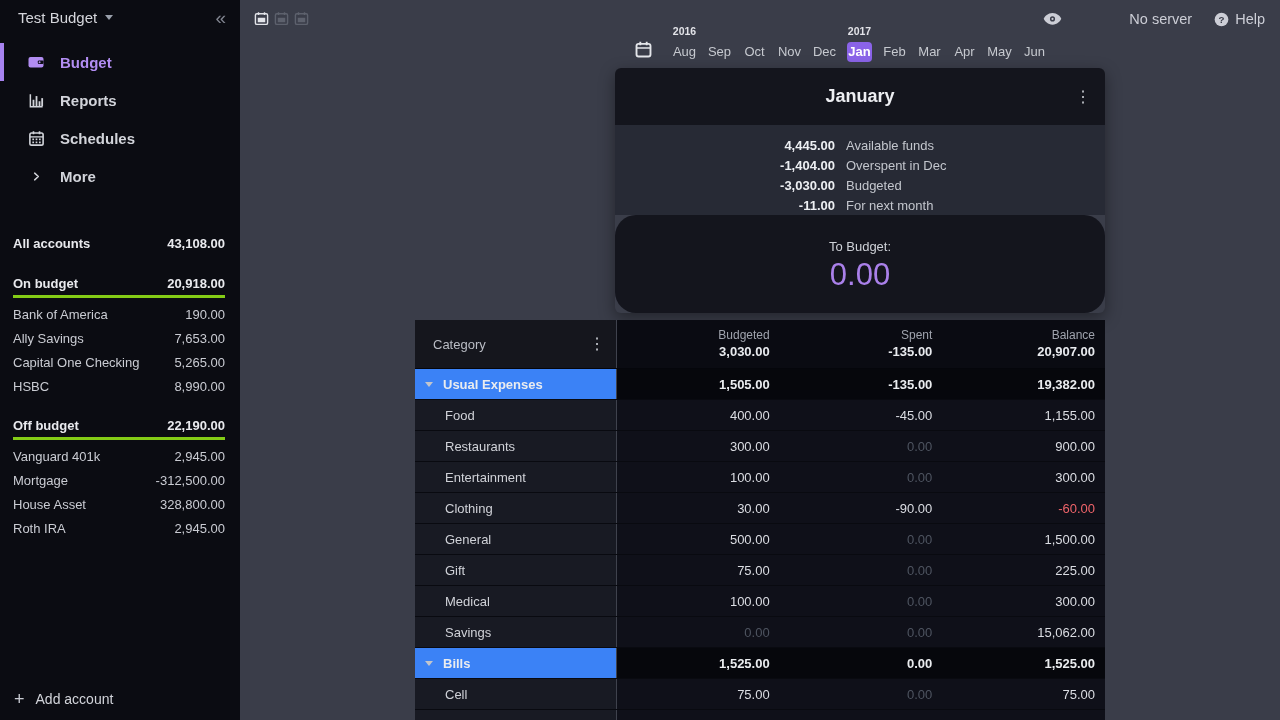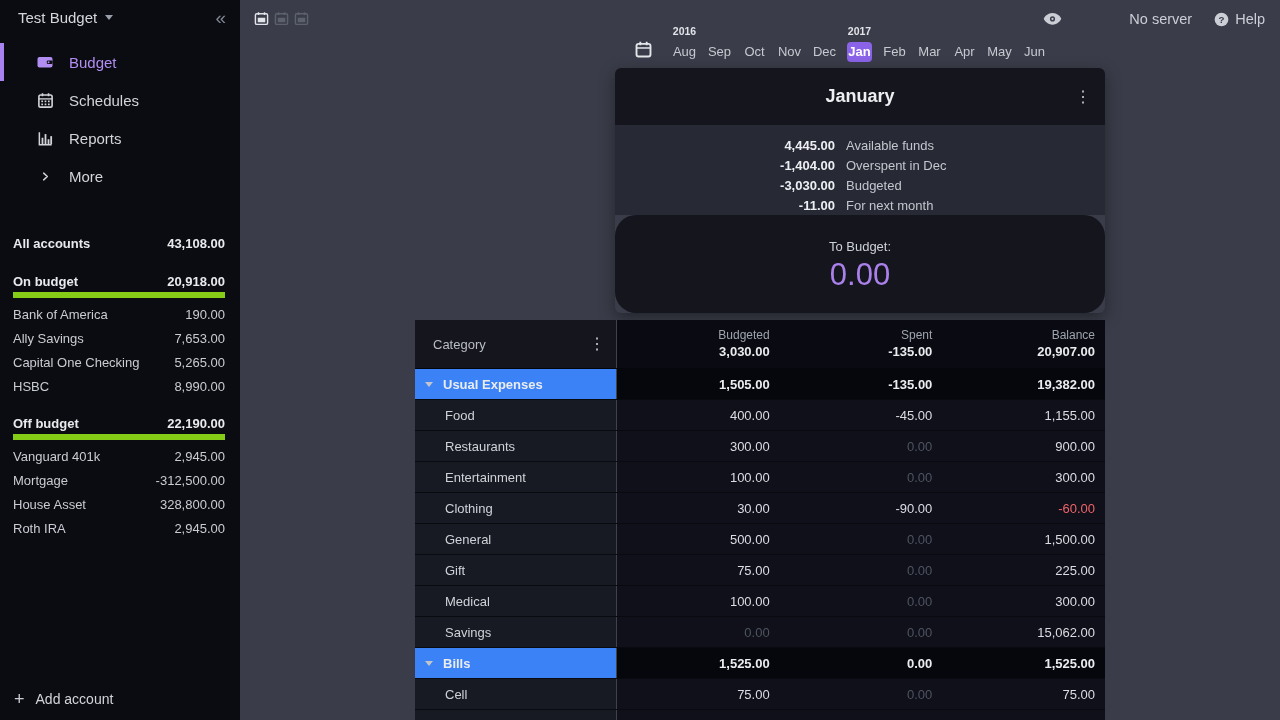--- a/index.html
+++ b/index.html
@@ -7,28 +7,28 @@
   body { font-family:"Liberation Sans", sans-serif; overflow:hidden; }
   .app { width:1280px; height:720px; display:flex; position:relative; }
 
   
   .sidebar { flex:0 0 240px; width:240px; background:#0b0c12; color:#d2d4da; display:flex; flex-direction:column; }
   .sb-header { display:flex; align-items:center; padding:8px 14px 14px 18px; }
   .sb-title { font-size:15px; color:#d5d6db; cursor:pointer; }
   .caret-down { width:0; height:0; border-left:4px solid transparent; border-right:4px solid transparent; border-top:5px solid #9aa0ab; margin-left:8px; }
   .collapse-btn { margin-left:auto; color:#80848f; font-size:19px; line-height:1; cursor:pointer; }
   .nav { margin-top:2px; }
-  .nav-item { position:relative; height:38px; display:flex; align-items:center; gap:15px; padding-left:36px; font-size:15px; color:#d2d4da; cursor:pointer; }
+  .nav-item { position:relative; height:38px; display:flex; align-items:center; gap:15px; padding-left:27px; font-size:15px; color:#d2d4da; cursor:pointer;font-weight:bold; }
   .nav-item.active { color:#b28df2; }
   .nav-item.active::before { content:""; position:absolute; left:0; top:0; bottom:0; width:4px; background:#a783ef; }
   .nav-icon { width:18px; height:18px; display:flex; align-items:center; justify-content:center; }
   .accounts { margin-top:36px; padding:0 15px 0 13px; font-size:13px; }
   .acct-row { display:flex; justify-content:space-between; align-items:center; height:24px; color:#caccd3; cursor:pointer; }
   .acct-all { font-weight:bold; color:#e9eaee; margin-bottom:16px; }
-  .acct-group-header { font-weight:bold; color:#e9eaee; border-bottom:6px solid #84cc16; height:27px; margin-bottom:4px; cursor:default; }
+  .acct-group-header { font-weight:bold; color:#e9eaee; border-bottom:3px solid #84cc16; height:27px; margin-bottom:4px; cursor:default; }
   .off-gap { margin-top:15px; }
   .add-account { margin-top:auto; display:flex; align-items:center; gap:11px; padding:14px 13px 12px 14px; font-size:14px; color:#d2d4da; cursor:pointer; }
   .plus-icon { font-size:18px; color:#c9ccd3; line-height:1; font-weight:normal; }
 
   
   .main { flex:1; position:relative; background:#3a3d49; }
   .view-toggles { position:absolute; left:14px; top:11px; display:flex; gap:5px; }
   .vt { color:#5d616d; cursor:pointer; display:flex; }
   .vt.active { color:#e2e4e9; }
   .top-right { position:absolute; right:15px; top:0; height:38px; display:flex; align-items:center; color:#ccced6; font-size:14.5px; }
@@ -98,49 +98,49 @@
               <rect x="1.5" y="4" width="15" height="10.5" rx="2" fill="currentColor"></rect>
               <rect x="10.8" y="7.4" width="5.7" height="3.6" rx="1.2" fill="#0b0c12"></rect>
               <circle cx="12.6" cy="9.2" r="0.95" fill="currentColor"></circle>
             </svg>
         </span>
         <span>Budget</span>
       </div>
       <div class="nav-item">
         <span class="nav-icon">
           <svg width="17" height="17" viewBox="0 0 18 18" fill="none" stroke="currentColor">
+              <path d="M2.5 2.5v13h13" stroke-width="1.6"></path>
+              <path d="M5.8 15V8.2" stroke-width="1.9"></path>
+              <path d="M9 15V4.3" stroke-width="1.9"></path>
+              <path d="M12.2 15V9.8" stroke-width="1.9"></path>
+              <path d="M15 15V6.5" stroke-width="1.9"></path>
+            </svg>
+        </span>
+        <span>Reports</span>
+      </div>
+      <div class="nav-item">
+        <span class="nav-icon">
+          <svg width="17" height="17" viewBox="0 0 18 18" fill="none" stroke="currentColor">
               <rect x="2" y="3.2" width="14" height="12.8" rx="1.8" stroke-width="1.7"></rect>
               <path d="M5.8 1.2v3.4M12.2 1.2v3.4" stroke-width="1.7"></path>
               <path d="M2 7.3h14" stroke-width="1.4"></path>
               <g fill="currentColor" stroke="none">
                 <rect x="4.6" y="9" width="1.8" height="1.8"></rect>
                 <rect x="8.1" y="9" width="1.8" height="1.8"></rect>
                 <rect x="11.6" y="9" width="1.8" height="1.8"></rect>
                 <rect x="4.6" y="12.2" width="1.8" height="1.8"></rect>
                 <rect x="8.1" y="12.2" width="1.8" height="1.8"></rect>
                 <rect x="11.6" y="12.2" width="1.8" height="1.8"></rect>
               </g>
             </svg>
         </span>
         <span>Schedules</span>
       </div>
       <div class="nav-item">
         <span class="nav-icon">
-          <svg width="17" height="17" viewBox="0 0 18 18" fill="none" stroke="currentColor">
-              <path d="M2.5 2.5v13h13" stroke-width="1.6"></path>
-              <path d="M5.8 15V8.2" stroke-width="1.9"></path>
-              <path d="M9 15V4.3" stroke-width="1.9"></path>
-              <path d="M12.2 15V9.8" stroke-width="1.9"></path>
-              <path d="M15 15V6.5" stroke-width="1.9"></path>
-            </svg>
-        </span>
-        <span>Reports</span>
-      </div>
-      <div class="nav-item">
-        <span class="nav-icon">
           <svg width="11" height="11" viewBox="0 0 18 18" fill="none">
               <path d="M6 3.5L12 9l-6 5.5" stroke="currentColor" stroke-width="2.4" stroke-linecap="round" stroke-linejoin="round"></path>
             </svg>
         </span>
         <span>More</span>
       </div>
     </nav>
 
     <div class="accounts">
       <div class="acct-row acct-all">

